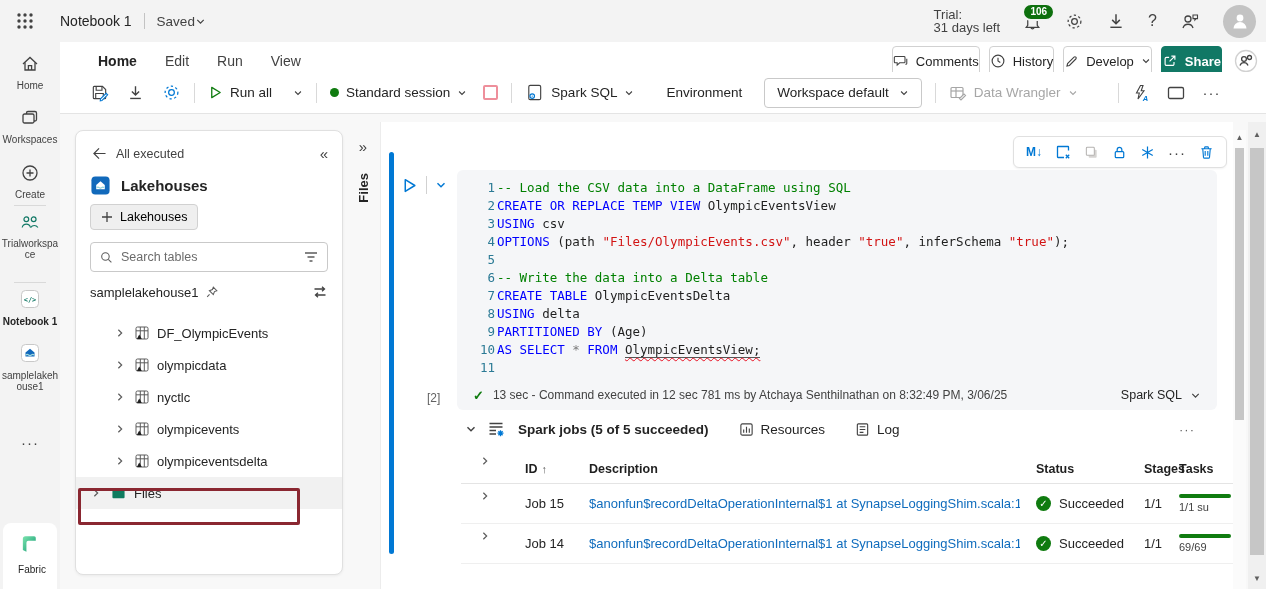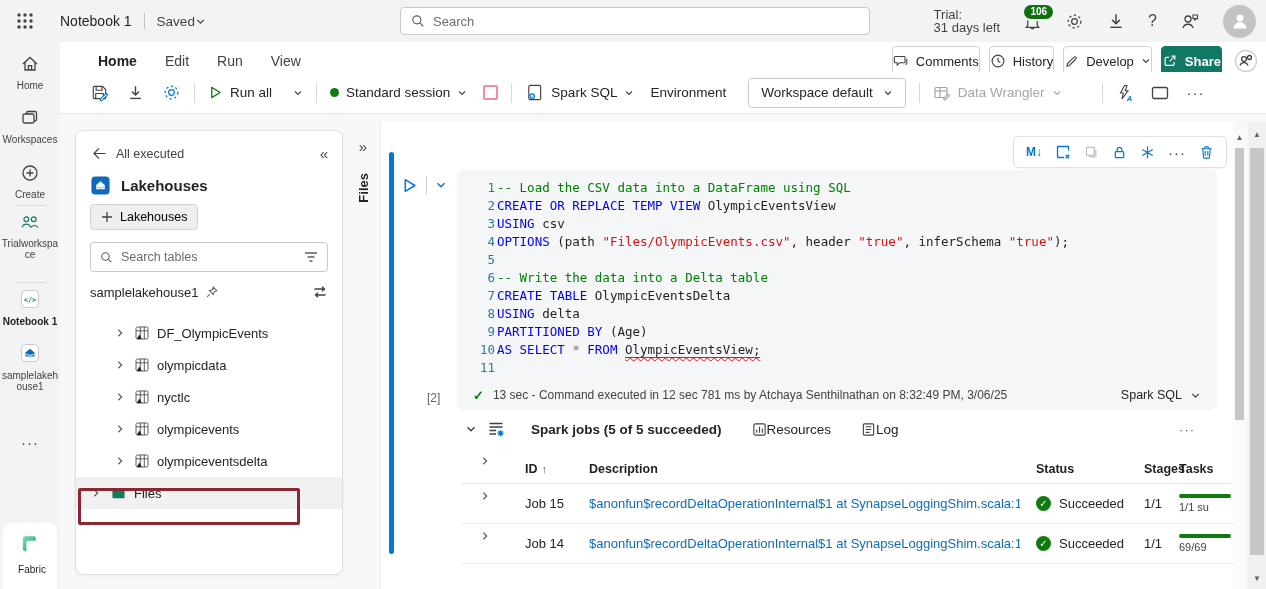--- a/index.html
+++ b/index.html
@@ -92,22 +92,22 @@
   .code-text{margin-left:2px;white-space:pre}
   .tk-com{color:#008000}.tk-kw{color:#0000ff}.tk-pl{color:#1f1f1f}.tk-str{color:#d21414}.tk-op{color:#7a7a7a}
   .tk-err{color:#1f1f1f;text-decoration:underline wavy #e81123 1px;text-underline-offset:3px;border-bottom:1px solid #555}
   .cell-status{position:absolute;left:0;right:0;bottom:0;height:30px;display:flex;align-items:center;padding:0 16px;gap:9px;font-size:12px;color:#424242}
   .cs-check{color:#107c10;font-weight:bold;font-size:13px}
   .cs-lang{margin-left:auto;display:flex;align-items:center;gap:8px;font-size:12.5px;color:#242424;cursor:pointer}
   .exec-count{position:absolute;left:46px;top:269px;font-size:12px;color:#616161}
 
   
   .jobs-header{position:absolute;left:84px;top:298px;right:10px;display:flex;align-items:center;gap:10px}
-  .jobs-title{font-weight:bold;font-size:13.5px;margin-left:16px}
-  .jtab{display:flex;align-items:center;margin-left:20px;font-size:13.5px;color:#242424;cursor:pointer}
+  .jobs-title{font-weight:bold;font-size:13.5px;margin-left:3px}
+  .jtab{display:flex;align-items:center;gap:7px;margin-left:20px;font-size:13.5px;color:#242424;cursor:pointer}
   .jobs-more{margin-left:auto;color:#616161;letter-spacing:1px;cursor:pointer;padding-right:28px}
   .jgrid{display:grid;grid-template-columns:48px 66px 445px 106px 38px 1fr;align-items:center}
   .jc1{padding-left:26px}.jc2{padding-left:16px}.jc3{padding-left:14px}.jc4{padding-left:16px}.jc5{padding-left:18px}.jc6{padding-left:15px}
   .jobs-thead{position:absolute;left:80px;top:332px;width:773px;height:30px;border-bottom:1px solid #e4e4e4;font-weight:bold;font-size:12.5px;color:#1f1f1f}
   .jobs-rows{position:absolute;left:80px;top:362px;width:773px}
   .job-row{height:40px;border-bottom:1px solid #efefef;font-size:13px}
   .job-link{color:var(--link,#0f6cbd);text-decoration:none;white-space:nowrap;overflow:hidden;cursor:pointer;display:block}
   .jstat{display:flex;align-items:center;gap:8px}
   .okc{width:15px;height:15px;border-radius:50%;background:#0f7b0f;color:#fff;font-size:10px;display:inline-flex;align-items:center;justify-content:center;flex:none}
   .tasks-cell{display:flex;flex-direction:column;justify-content:center;gap:3px}
@@ -146,29 +146,20 @@
     <span class="tb-title">Notebook 1</span>
     <span class="tb-sep"></span>
     <span class="tb-saved">
       <span>Saved</span>
       <span class="ic">
           <svg width="11" height="11" viewBox="0 0 12 12">
             <path d="M2.5 4.2 L6 7.8 L9.5 4.2" fill="none" stroke="#424242" stroke-width="1.3"></path>
           </svg>
         </span>
     </span>
-    <div class="tb-search">
-      <span class="ic">
-          <svg width="14" height="14" viewBox="0 0 16 16">
-            <circle cx="6.7" cy="6.7" r="4.6" fill="none" stroke="#5c5c5c" stroke-width="1.3"></circle>
-            <line x1="10.2" y1="10.2" x2="14" y2="14" stroke="#5c5c5c" stroke-width="1.3"></line>
-          </svg>
-        </span>
-      <input placeholder="Search" style="">
-    </div>
     <div class="tb-right">
       <div class="trial">
         <div>Trial:</div>
           <div>31 days left</div>
       </div>
       <span class="ic bell-wrap">
         <svg width="19" height="19" viewBox="0 0 20 20">
             <path d="M5 14 V9 a5 5 0 0 1 10 0 v5 l1.6 2.1 H3.4 Z" fill="none" stroke="#424242" stroke-width="1.3"></path>
             <path d="M8.4 16.6 a1.7 1.7 0 0 0 3.2 0" fill="none" stroke="#424242" stroke-width="1.3"></path>
           </svg>
@@ -319,21 +310,21 @@
             <circle cx="7.6" cy="13.8" r="0.7" fill="#0078d4" stroke="none"></circle>
           </svg>
       </span>
       <span>Spark SQL</span>
       <span class="ic">
           <svg width="10" height="10" viewBox="0 0 12 12">
             <path d="M2.5 4.2 L6 7.8 L9.5 4.2" fill="none" stroke="#424242" stroke-width="1.3"></path>
           </svg>
         </span>
     </span>
-    <span style="margin-left:16px">Environment</span>
+    <span style="margin-left:32px">Environment</span>
     <span class="ws-btn" style="margin-left:22px">
       <span>Workspace default</span>
       <span class="ic">
           <svg width="10" height="10" viewBox="0 0 12 12">
             <path d="M2.5 4.2 L6 7.8 L9.5 4.2" fill="none" stroke="#424242" stroke-width="1.3"></path>
           </svg>
         </span>
     </span>
     <span class="vsep"></span>
     <span class="tbtn disabled">

